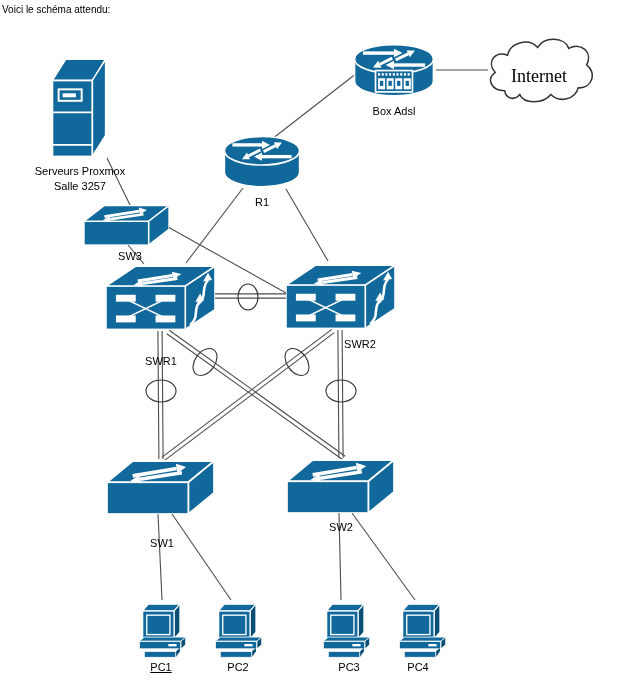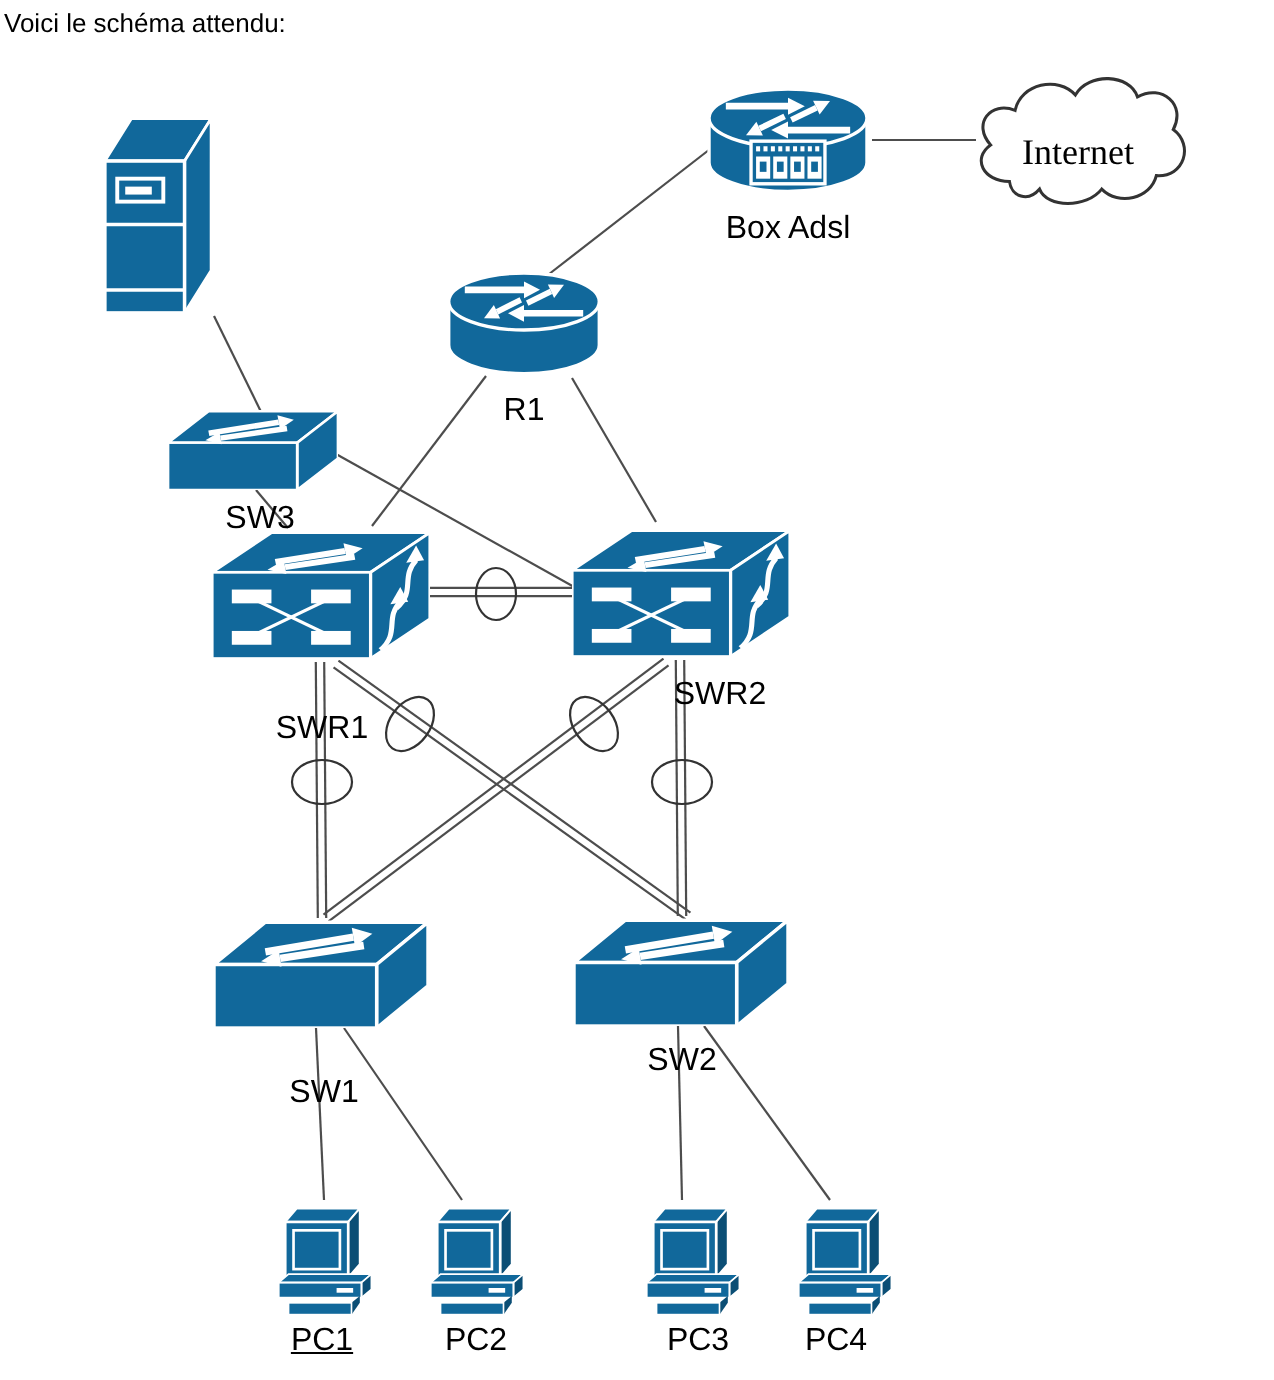--- a/index.html
+++ b/index.html
@@ -1,24 +1,24 @@
 <!DOCTYPE html>
 <html><head>
 <meta charset="utf-8">
 <style>
   html,body{margin:0;padding:0;background:#fff;}
   #canvas{position:relative;width:637px;height:690px;background:#ffffff;overflow:hidden;
           font-family:"Liberation Sans",sans-serif;}
-  #intro-text{position:absolute;left:2px;top:4px;font-size:13px;color:#000;}
+  #intro-text{position:absolute;left:2px;top:4px;font-size:10px;color:#000;}
   #edge-layer{position:absolute;left:0;top:0;}
   #node-layer{position:absolute;left:0;top:0;width:100%;height:100%;}
   .node{position:absolute;}
   .node svg{display:block;width:100%;height:100%;}
   .node-label{position:absolute;transform:translateX(-50%);text-align:center;
-              font-size:16px;line-height:1.35;color:#000;white-space:nowrap;}
+              font-size:11px;line-height:1.35;color:#000;white-space:nowrap;}
   .node-label.serif{font-family:"Liberation Serif",serif;font-size:18px;}
 </style>
 </head>
 <body>
 
 <div id="canvas">
   <div id="intro-text">Voici le schéma attendu:</div>
   <svg id="edge-layer" width="637" height="690" viewBox="0 0 637 690">
       <g>
         <line x1="107" y1="158" x2="133" y2="211" stroke="#4D4D4D" stroke-width="1.1"></line>
@@ -83,20 +83,24 @@
       <div class="node" style="left: 48px; top: 54px; width: 62px; height: 106px;">
         <svg viewBox="0 0 70 120" preserveAspectRatio="none">
           <polygon points="5,30 20,6 65,6 50,30" fill="#11689B" stroke="#FFFFFF" stroke-width="1.6"></polygon>
           <polygon points="50,30 65,6 65,92 50,116" fill="#11689B" stroke="#FFFFFF" stroke-width="1.6"></polygon>
           <rect x="5" y="30" width="45" height="86" fill="#11689B" stroke="#FFFFFF" stroke-width="2"></rect>
           <rect x="12" y="40" width="26" height="13" fill="#11689B" stroke="#FFFFFF" stroke-width="2.2"></rect>
           <rect x="16.5" y="44.5" width="15" height="4.5" fill="#fff"></rect>
           <line x1="5" y1="66" x2="50" y2="66" stroke="#FFFFFF" stroke-width="2"></line>
           <line x1="5" y1="103" x2="50" y2="103" stroke="#FFFFFF" stroke-width="2"></line>
         </svg>
+      </div>
+      <div class="node-label" style="left: 80px; top: 164px; color: rgb(0, 0, 0);">
+        <div>Serveurs Proxmox</div>
+        <div>Salle 3257</div>
       </div>
       <div class="node" style="left: 84px; top: 204px; width: 85px; height: 41px;">
         <svg viewBox="0 0 100 52" preserveAspectRatio="none">
           <polygon points="0,22 24,2 100,2 76,22" fill="#11689B" stroke="#FFFFFF" stroke-width="1.6"></polygon>
           <polygon points="76,22 100,2 100,32 76,52" fill="#11689B" stroke="#FFFFFF" stroke-width="1.6"></polygon>
           <rect x="0" y="22" width="76" height="30" fill="#11689B" stroke="#FFFFFF" stroke-width="1.6"></rect>
           <line x1="24" y1="16" x2="65.12729737997165" y2="9.008359445404821" stroke="#fff" stroke-width="3.5"></line>
           <polygon fill="#fff" points="74,7.5 64.37311765726925,4.572008135390643 65.88147710267405,13.444710755418999"></polygon>
           <line x1="70" y1="13" x2="30.892108303759912" y2="19.110608077537517" stroke="#fff" stroke-width="3.5"></line>
           <polygon fill="#fff" points="22,20.5 31.50961582485435,23.062656212541924 30.274600782665473,15.158559942533111"></polygon>

